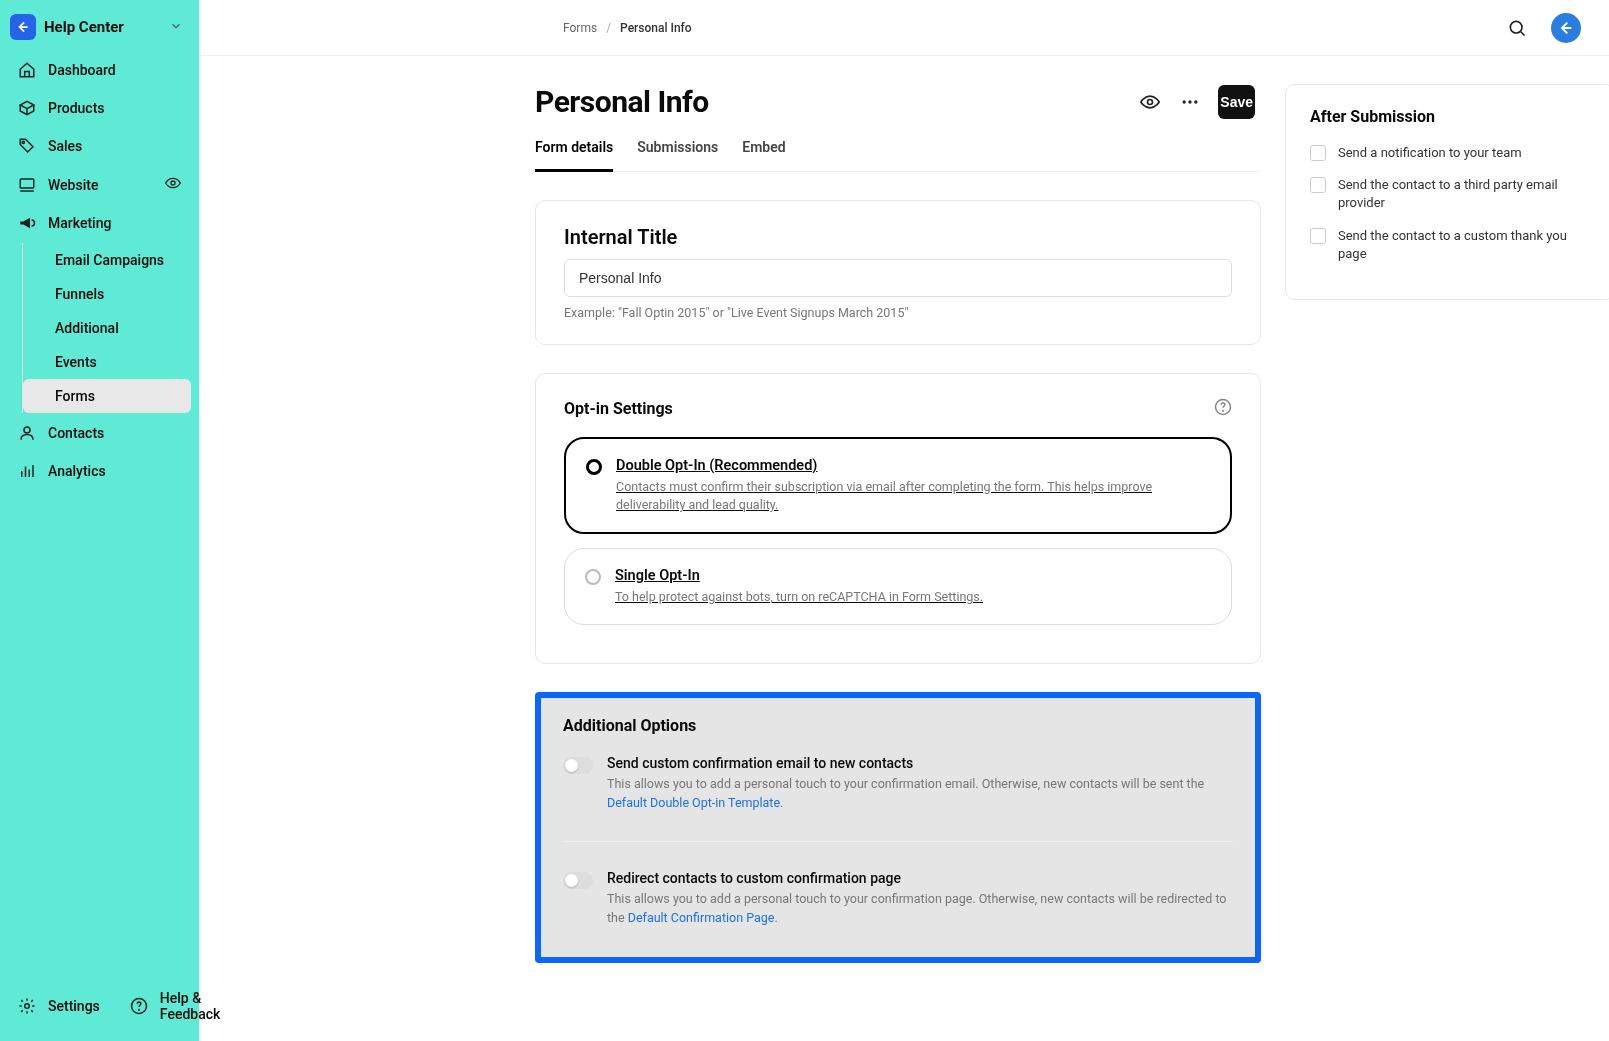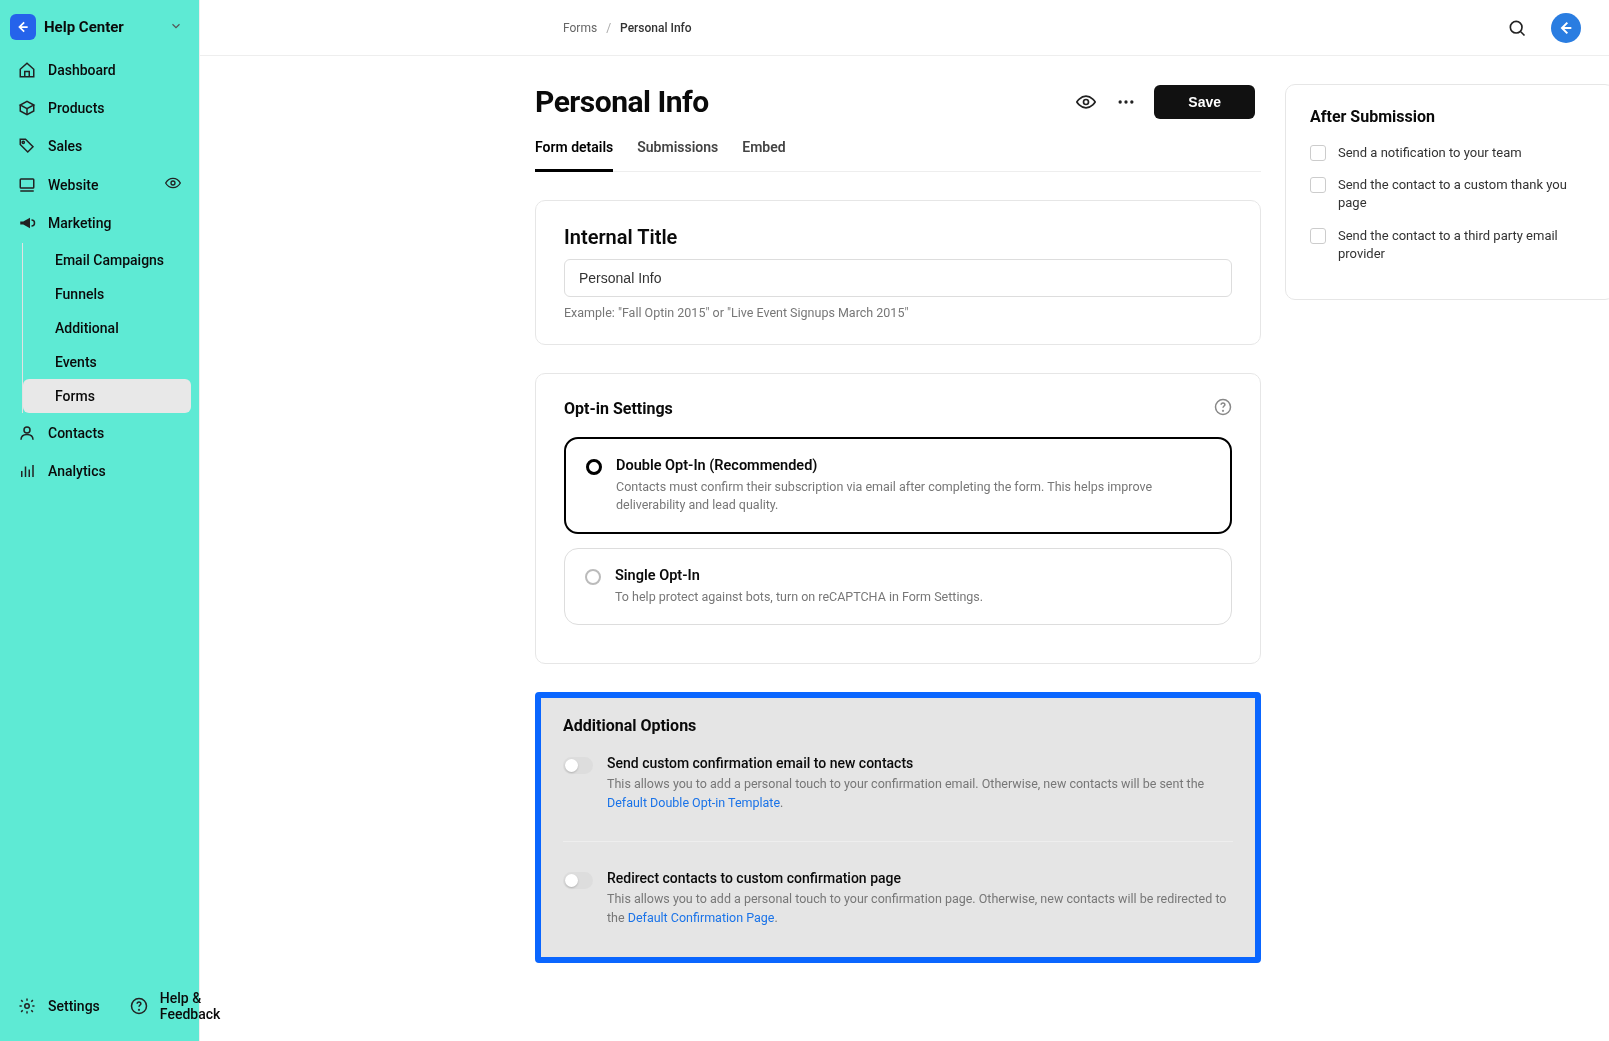--- a/index.html
+++ b/index.html
@@ -35,36 +35,36 @@
 .logo-circle svg { width:16px; height:16px; }
 
 .content { padding: 28px 0 60px 0; display:flex; gap:24px; width: 100%; max-width: 1080px; margin-left: 335px; }
 .col-main { flex:1; min-width:0; }
 .col-side { width: 330px; }
 
 .page-head { display:flex; align-items:center; margin-bottom: 20px; }
 .page-title { font-size:30px; font-weight:700; letter-spacing:-0.5px; }
 .page-actions { margin-left:auto; display:flex; align-items:center; gap:16px; margin-right: 6px; }
 .icon-btn { width:24px; height:24px; display:flex; align-items:center; justify-content:center; cursor:pointer; color:#222; }
-.save-btn { background:#111; color:#fff; border:none; padding:9px 34px; border-radius:6px; font-weight:600; font-size:14px; cursor:pointer; }
+.save-btn { background:#111; color:#fff; border:none; padding:9px 2px; border-radius:6px; font-weight:600; font-size:14px; cursor:pointer; }
 
 .tabs { display:flex; gap:24px; border-bottom:1px solid #eee; margin-bottom:28px; }
 .tab { padding:0 0 14px 0; font-size:14px; font-weight:600; color:#444; cursor:pointer; border-bottom:3px solid transparent; margin-bottom:-1px; }
 .tab.active { color:#000; border-bottom-color:#000; }
 
 .card { border:1px solid #e6e6e6; border-radius:10px; padding:24px 28px; margin-bottom:28px; background:#fff; }
 .card-label { font-size:20px; font-weight:600; margin-bottom:10px; }
 .text-input { width:100%; border:1px solid #ddd; border-radius:6px; padding:10px 14px; font-size:14px; color:#333; }
 .hint { font-size:12.5px; color:#777; margin-top:8px; }
 
 .card-head { display:flex; align-items:center; margin-bottom:18px; }
 .card-title { font-size:16px; font-weight:700; }
 .help-ic { margin-left:auto; color:#888; }
 
-.radio-card { border:1.5px solid #ddd; border-radius:14px; padding:18px 20px; display:flex; gap:14px; cursor:pointer; margin-bottom:14px; }
+.radio-card { border:1.5px solid #ddd; border-radius:20px; padding:18px 20px; display:flex; gap:14px; cursor:pointer; margin-bottom:14px;text-decoration:underline; }
 .radio-card.selected { border:2px solid #000; }
 .radio-dot { width:16px; height:16px; border:2px solid #bbb; border-radius:50%; margin-top:2px; flex-shrink:0; position:relative; }
 .radio-card.selected .radio-dot { border:3px solid #000; }
 .radio-title { font-size:14.5px; font-weight:600; margin-bottom:4px; }
 .radio-desc { font-size:12.5px; color:#777; line-height:1.45; }
 
 .highlight-box { border:6px solid #0a66ff; border-radius:4px; padding:18px 22px 28px 22px; background:#e5e5e5; }
 .hl-title { font-size:16px; font-weight:700; margin-bottom:18px; }
 .toggle-row { display:flex; gap:14px; padding:2px 0; }
 .toggle { width:30px; height:17px; background:#ddd; border-radius:10px; position:relative; flex-shrink:0; margin-top:2px; cursor:pointer; }
@@ -321,24 +321,24 @@
       <div class="col-side">
         <div class="side-card">
           <div class="side-title">After Submission</div>
           <div id="after-items">
               <div class="check-row">
                 <div class="check"></div>
     <div class="check-lbl">Send a notification to your team</div>
               </div>
               <div class="check-row">
                 <div class="check"></div>
-    <div class="check-lbl">Send the contact to a custom thank you page</div>
+    <div class="check-lbl">Send the contact to a third party email provider</div>
               </div>
               <div class="check-row">
                 <div class="check"></div>
-    <div class="check-lbl">Send the contact to a third party email provider</div>
+    <div class="check-lbl">Send the contact to a custom thank you page</div>
               </div>
             </div>
         </div>
       </div>
     </div>
   </main>
 </div>
 
 </body></html>

